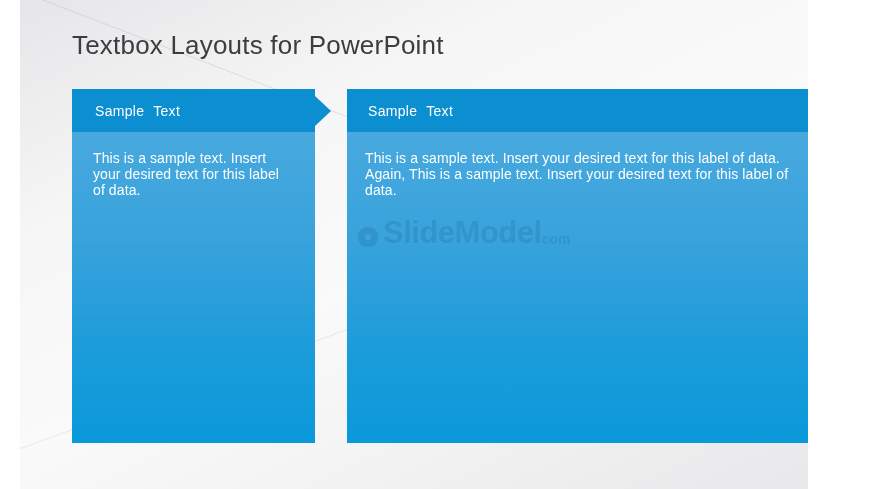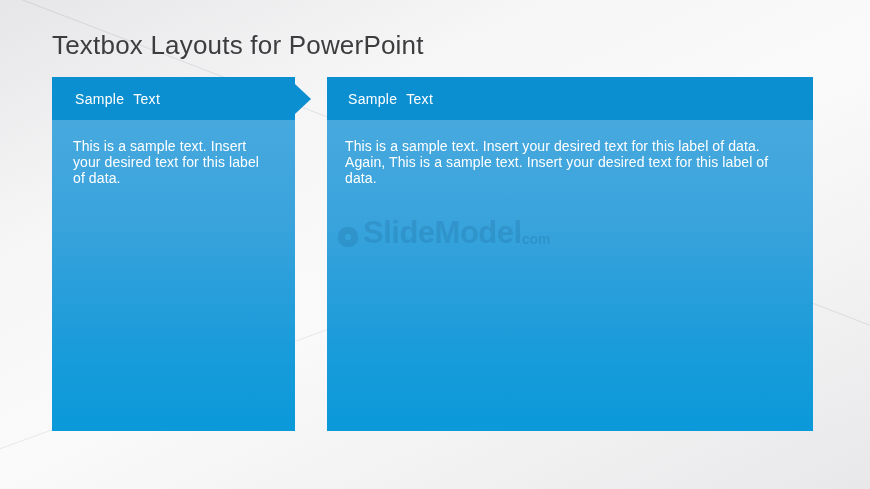--- a/index.html
+++ b/index.html
@@ -1,24 +1,25 @@
 <!DOCTYPE html>
 <html><head>
 <meta charset="utf-8">
 <style>
   * { margin: 0; padding: 0; box-sizing: border-box; }
   html, body { width: 870px; height: 489px; overflow: hidden; }
   body { font-family: "Liberation Sans", sans-serif; }
 
   .stage {
     position: relative;
-    width: 870px;
+    width: 788px;
     height: 489px;
     background: linear-gradient(155deg, #e6e6e8 0%, #f6f6f7 28%, #fafafa 52%, #f2f2f3 75%, #e8e8ea 100%);
     overflow: hidden;
+    margin-left: 20px;
   }
 
   
   .bg-line {
     position: absolute;
     height: 1px;
     background: rgba(120,125,135,0.18);
     pointer-events: none;
   }
   .bg-line.line1 {
@@ -40,21 +41,21 @@
     left: 52px;
     top: 30px;
     font-size: 26px;
     font-weight: 400;
     letter-spacing: 0.2px;
     color: #3d3d3f;
   }
 
   .box {
     position: absolute;
-    top: 77px;
+    top: 89px;
     height: 354px;
   }
   .box-left  { left: 52px;  width: 243px; }
   .box-right { left: 327px; width: 486px; }
 
   .box-header {
     position: relative;
     height: 43px;
     background: #0c8fd1;
     display: flex;

